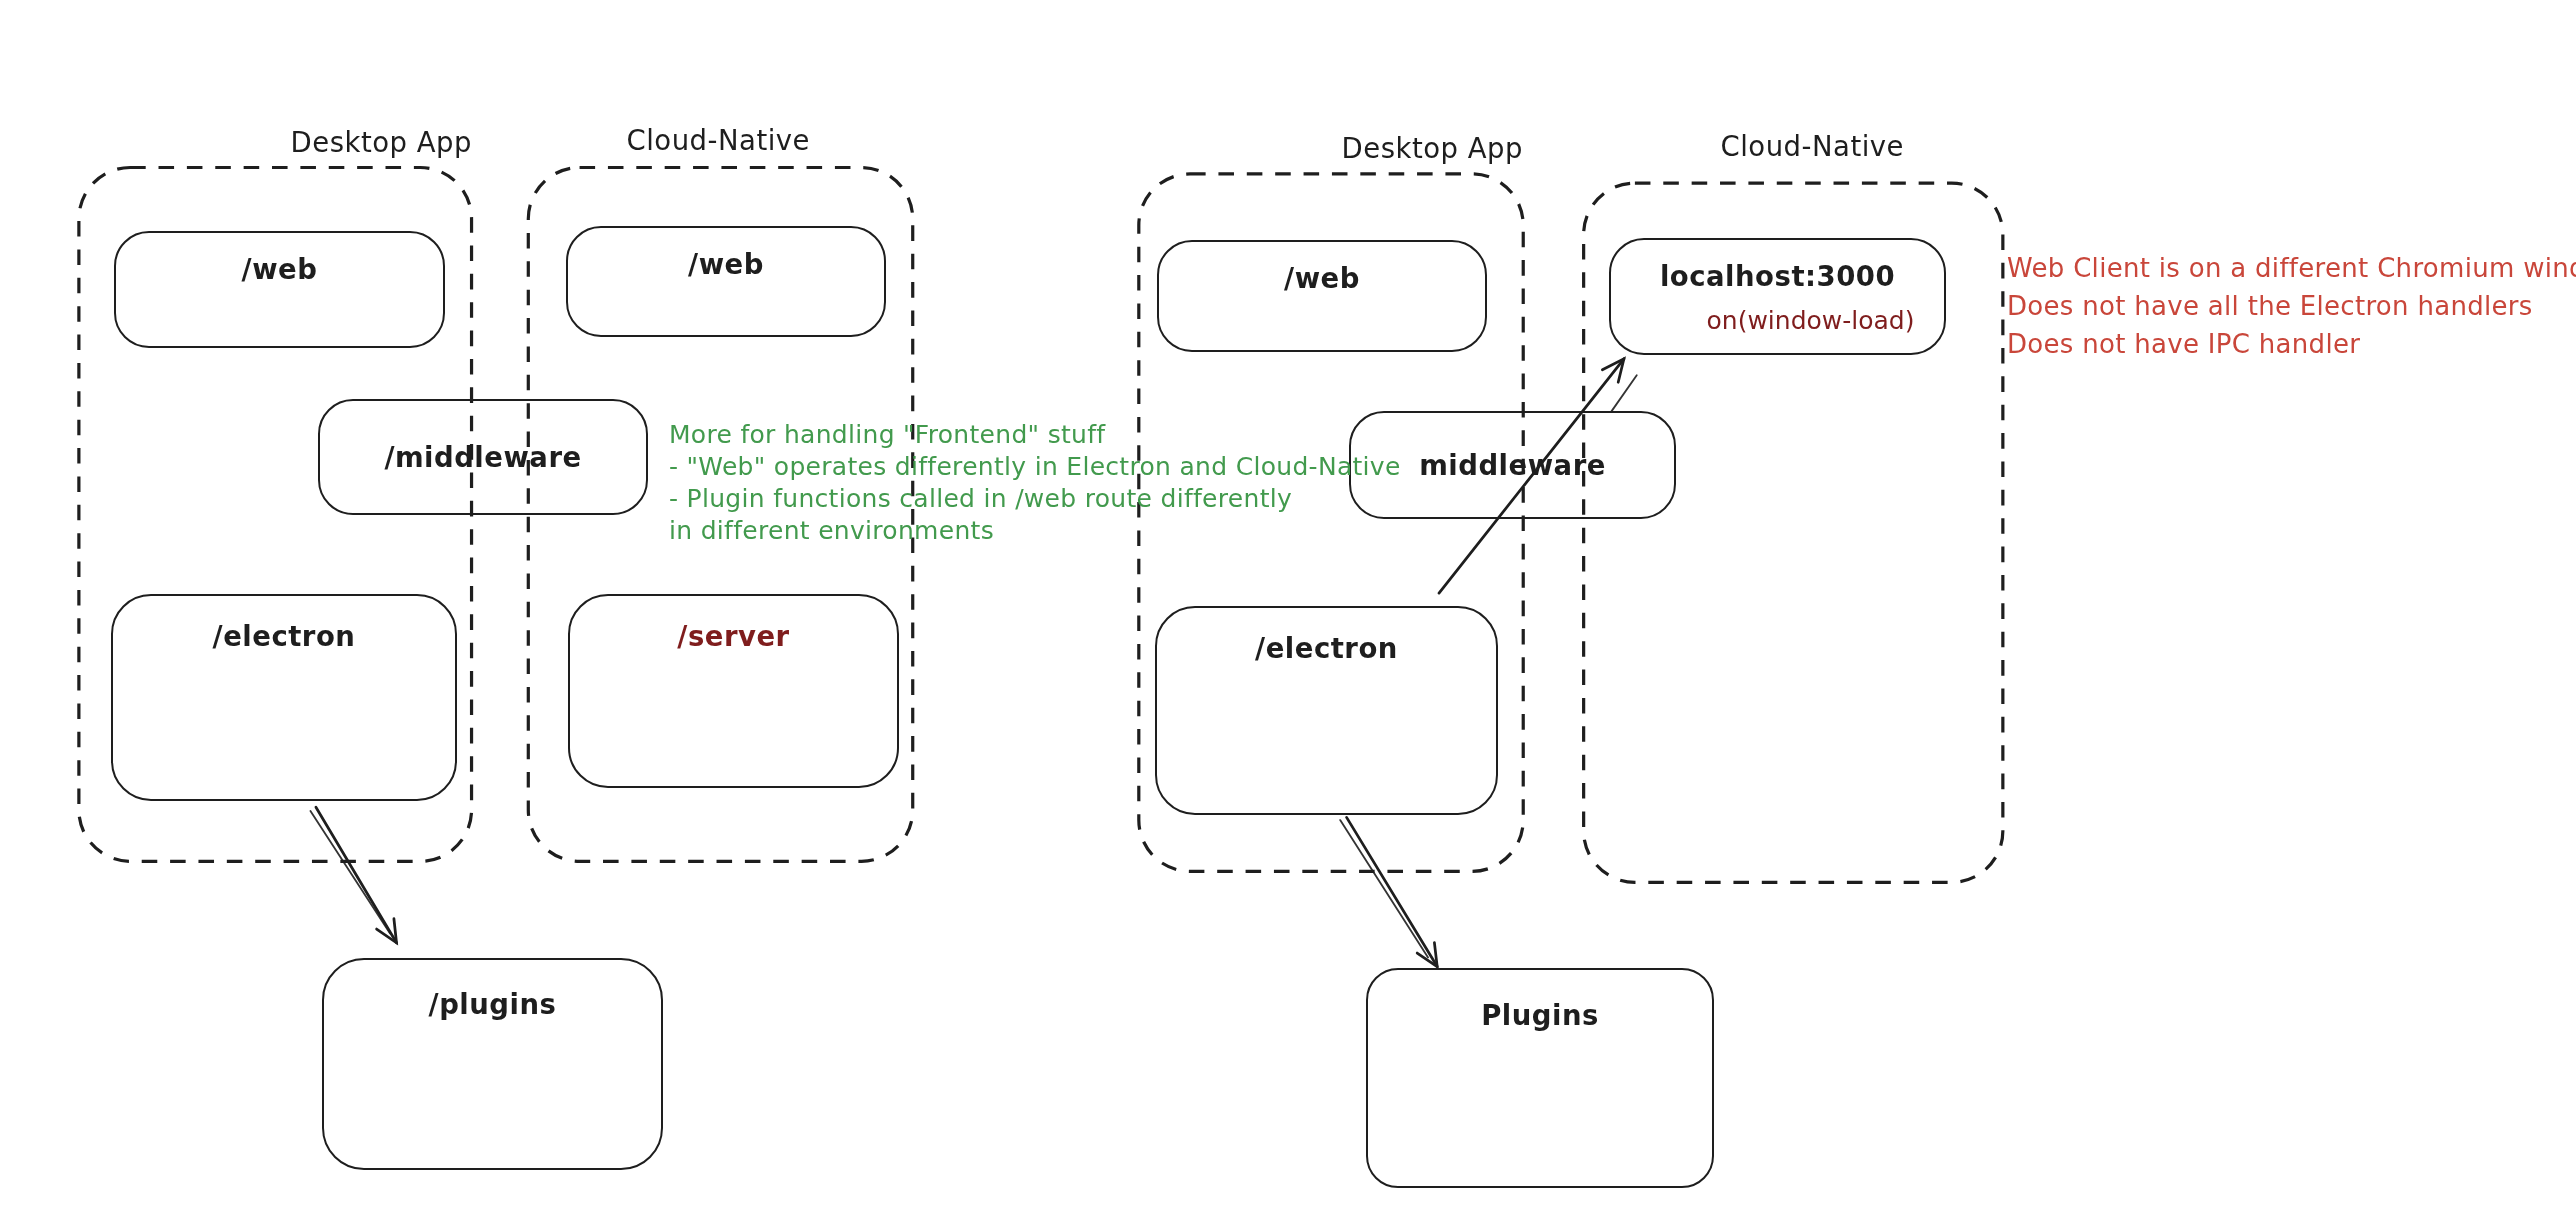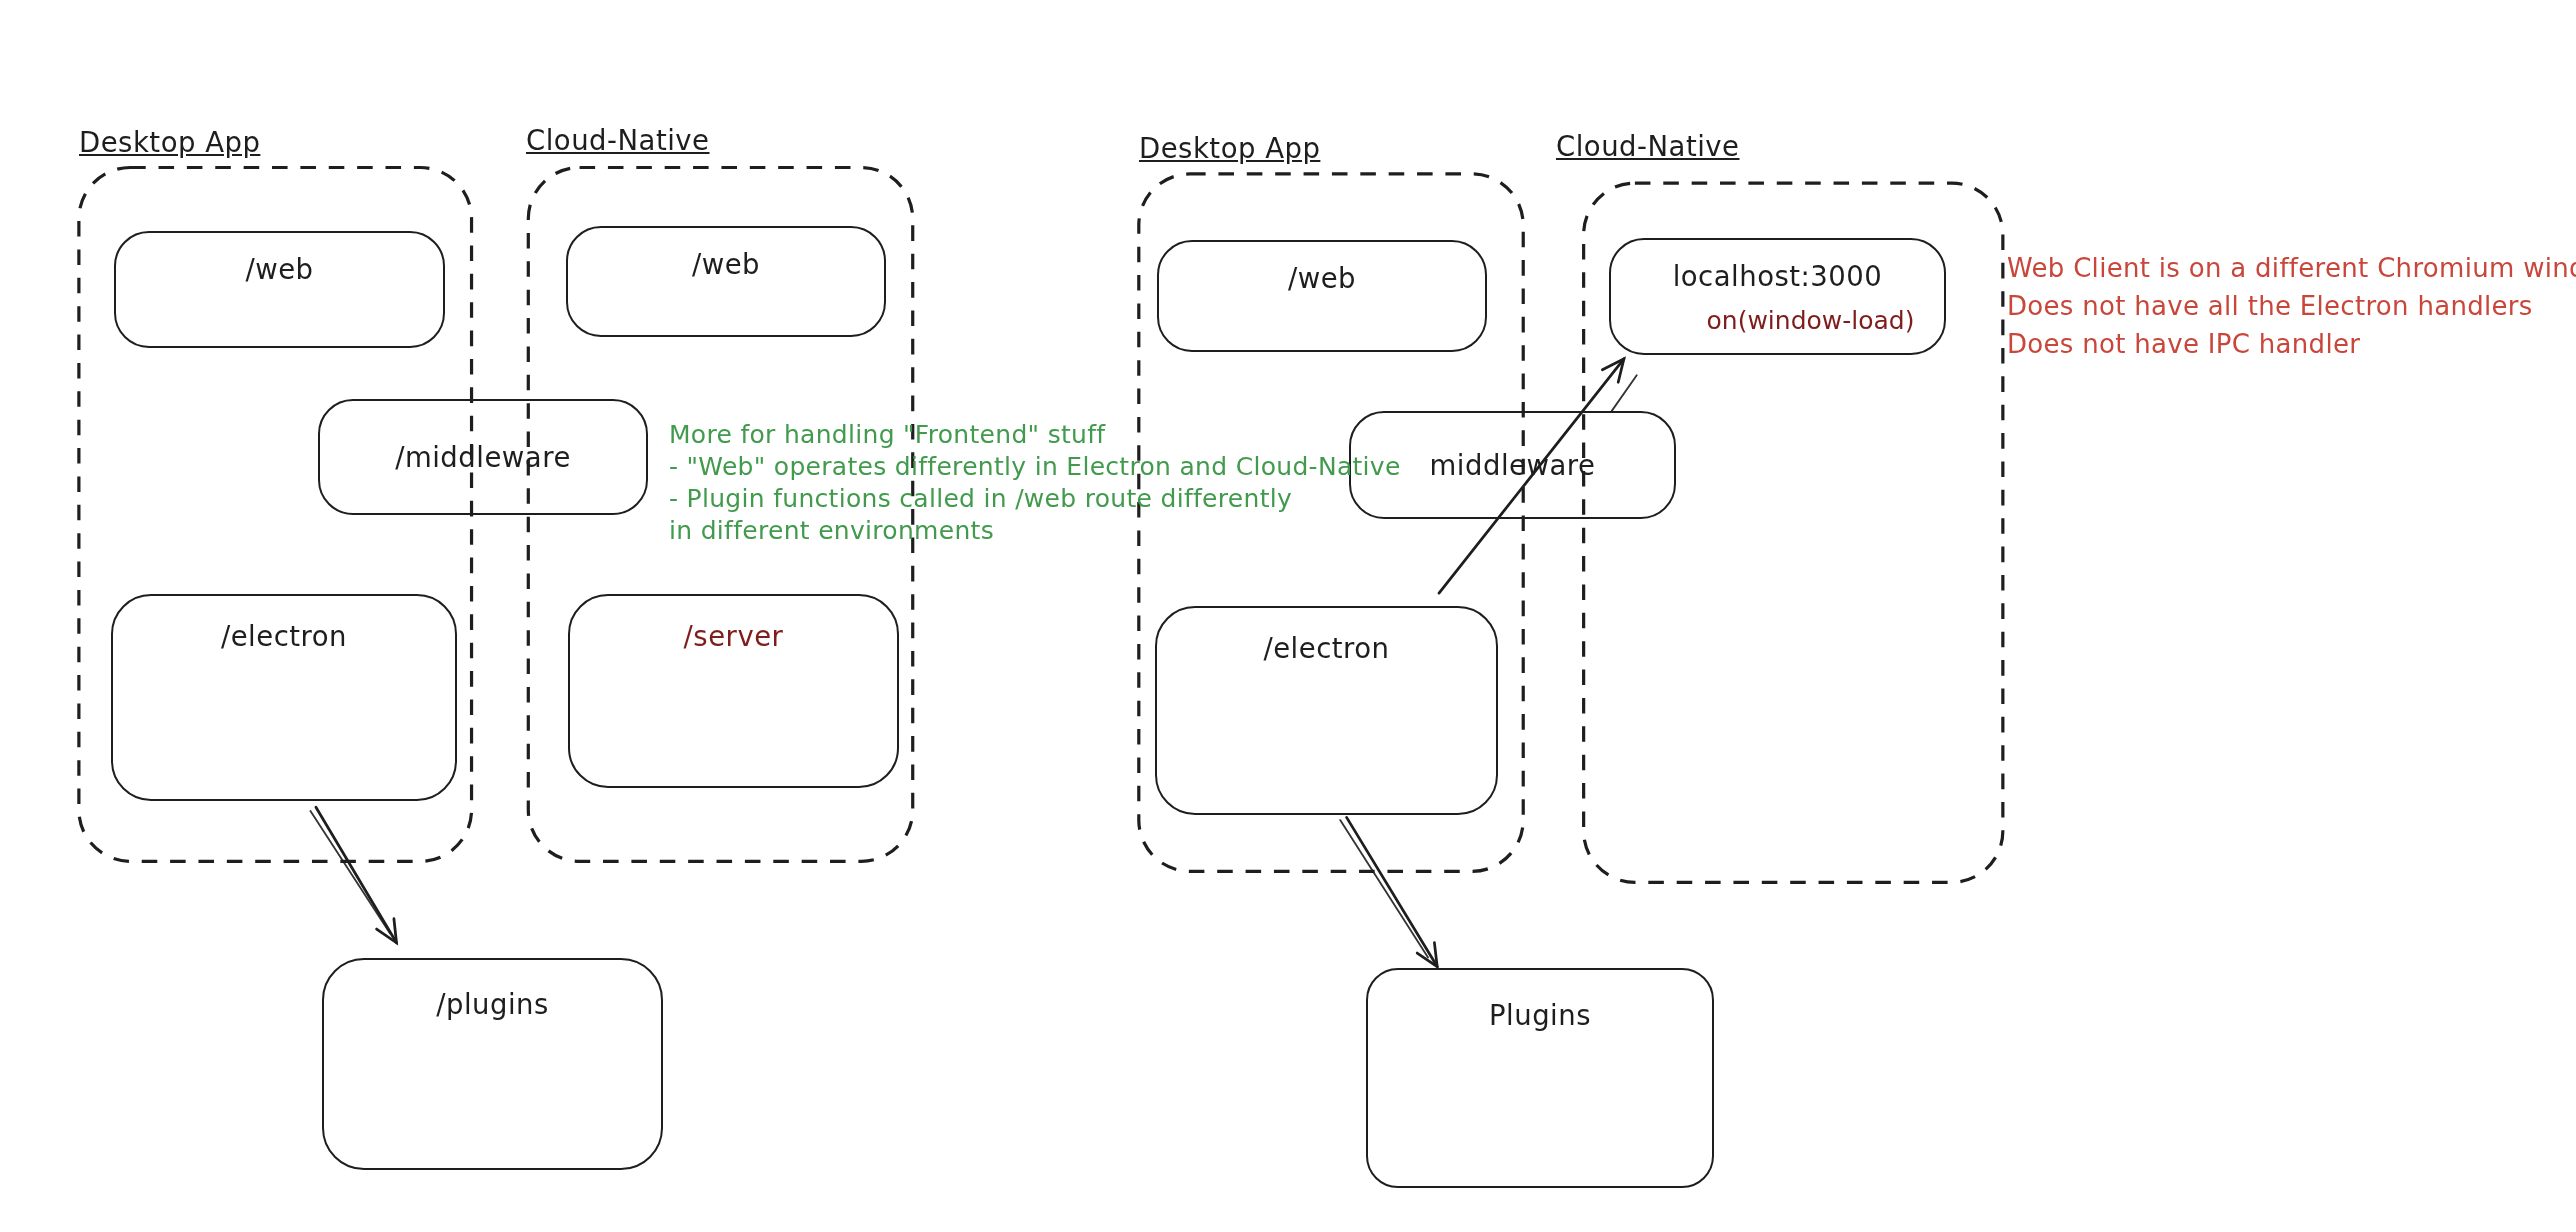--- a/index.html
+++ b/index.html
@@ -5,29 +5,29 @@
   html,body{margin:0;padding:0;background:#ffffff;}
   .page{
     position:relative;width:2576px;height:1232px;background:#ffffff;overflow:hidden;
     font-family:"DejaVu Sans","Liberation Sans",sans-serif;color:#1e1e1e;
   }
   .layer{position:absolute;left:0;top:0;width:2576px;height:1232px;pointer-events:none;}
   .containers{z-index:1;}
   .arrows{z-index:4;}
   .dashed-container{fill:none;stroke:#1e1e1e;stroke-width:3.5;stroke-dasharray:17 14;}
   .group-label{
-    position:absolute;z-index:2;text-align:left;font-size:27.5px;font-weight:500;
-    letter-spacing:0.5px;color:#1e1e1e;white-space:nowrap;text-decoration:underline;
+    position:absolute;z-index:2;text-align:right;font-size:27.5px;font-weight:500;
+    letter-spacing:0.5px;color:#1e1e1e;white-space:nowrap;
   }
   .node{
     position:absolute;z-index:2;border:2.7px solid #1e1e1e;border-radius:35px;
     background:transparent;box-sizing:border-box;
   }
   .node-label{
-    text-align:center;font-size:27.5px;letter-spacing:0.5px;color:#1e1e1e;white-space:nowrap;
+    text-align:center;font-size:27.5px;letter-spacing:0.5px;color:#1e1e1e;white-space:nowrap;font-weight:bold;
   }
   .pt22{padding-top:20px;}
   .pt26{padding-top:24px;}
   .pt30{padding-top:27.5px;}
   .pt32{padding-top:29px;}
   .node--center{display:flex;align-items:center;justify-content:center;}
   .node--center .node-label{padding-top:0;}
   .red{color:#7f1d1d;}
   .lh-line2{
     position:absolute;left:0;right:0;top:66px;text-align:center;

